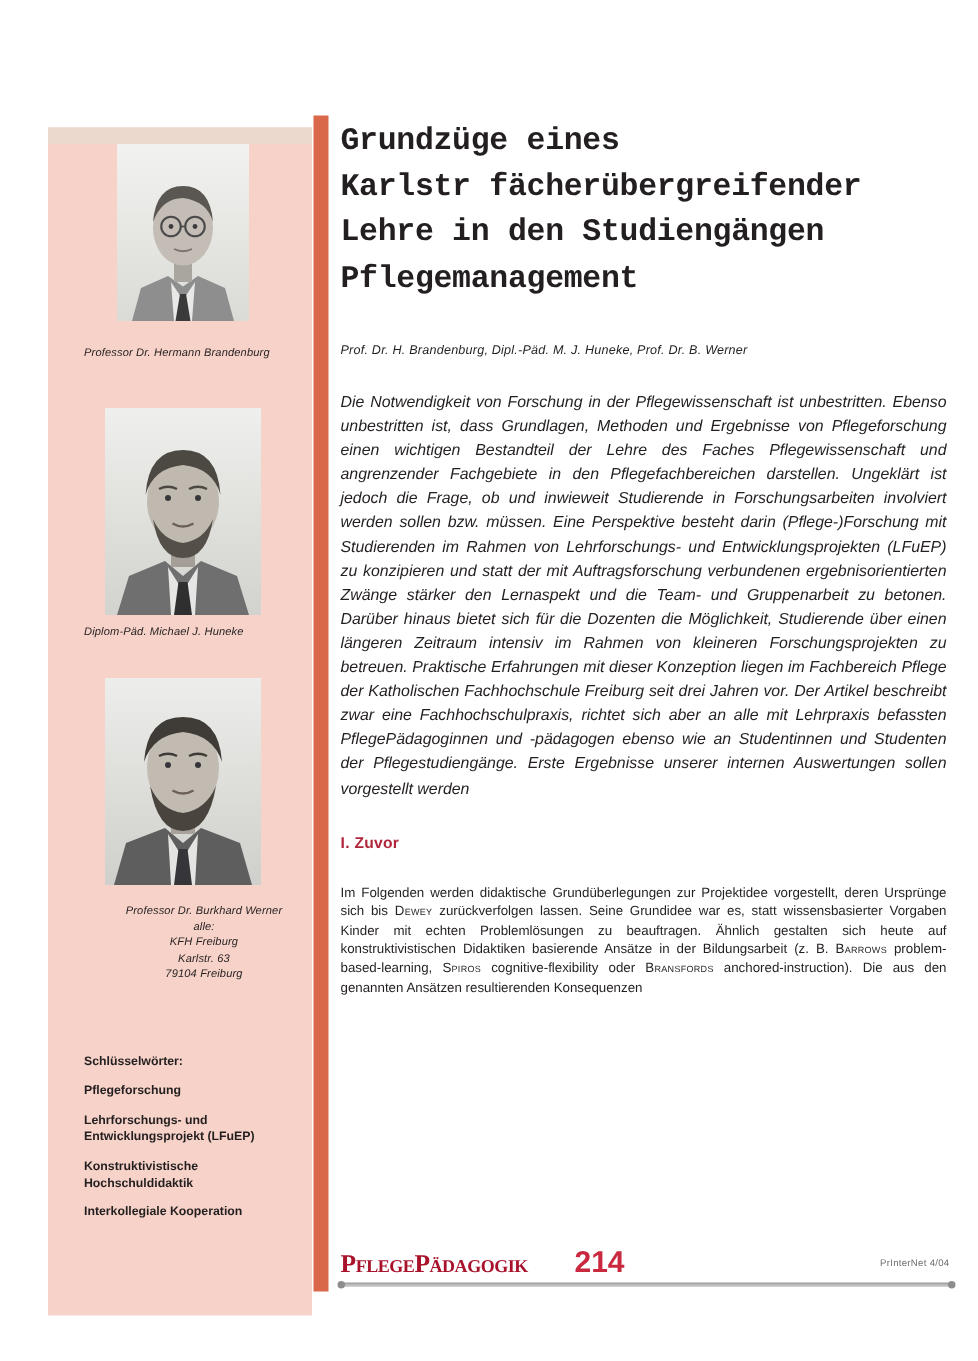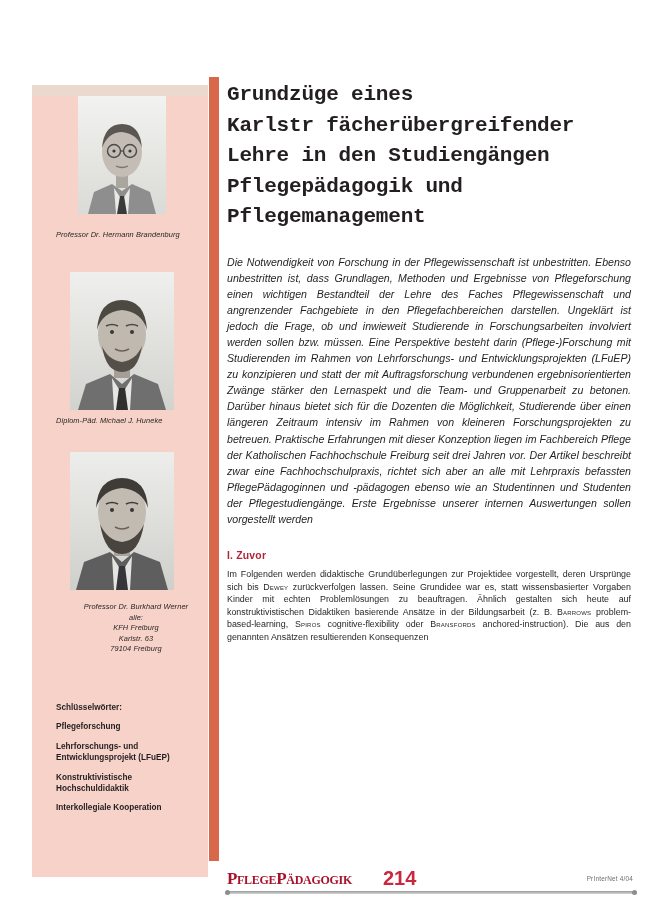--- a/index.html
+++ b/index.html
@@ -168,41 +168,40 @@
   #section-head {
     margin-top: 23px;
     font-size: 10.4px;
     font-weight: bold;
     color: #b0253a;
     letter-spacing: 0.2px;
   }
 
   
   #section-body {
-    margin-top: 7px;
+    margin-top: 21px;
     width: 404px;
     font-size: 8.9px;
     line-height: 12.6px;
     color: #231f20;
     text-align: justify;
     text-justify: inter-word;
   }
   #section-body .sc {
     font-variant: small-caps;
     letter-spacing: 0.2px;
   }
 
   
   #footer {
     position: absolute;
     left: 227px;
     top: 833px;
     width: 408px;
     height: 30px;
-    margin-top: 36px;
   }
   #footer-journal {
     position: absolute;
     left: 0; top: 0;
     font-family: "Liberation Serif", serif;
     font-variant: small-caps;
     font-weight: bold;
     font-size: 17px;
     letter-spacing: -0.3px;
     color: #a8122b;
@@ -353,24 +352,24 @@
     <div class="kw-item">Konstruktivistische Hochschuldidaktik</div>
     <div class="kw-item">Interkollegiale Kooperation</div>
   </div>
 
   <div id="main">
 
     <h1 id="title">
       <span class="tline">Grundzüge eines</span>
       <span class="tline">Karlstr fächerübergreifender</span>
       <span class="tline">Lehre in den Studiengängen</span>
-      <span class="tline">Pflegepädagogik und</span>
       <span class="tline">Pflegemanagement</span>
     </h1>
 
+    <div id="authors">Prof. Dr. H. Brandenburg, Dipl.-Päd. M. J. Huneke, Prof. Dr. B. Werner</div>
 
     <div id="abstract">Die Notwendigkeit von Forschung in der Pflegewissenschaft ist unbestritten. Ebenso unbestritten ist, dass Grundlagen, Methoden und Ergebnisse von Pflegeforschung einen wichtigen Bestandteil der Lehre des Faches Pflegewissenschaft und angrenzender Fachgebiete in den Pflegefachbereichen darstellen. Ungeklärt ist jedoch die Frage, ob und inwieweit Studierende in Forschungsarbeiten involviert werden sollen bzw. müssen. Eine Perspektive besteht darin (Pflege-)Forschung mit Studierenden im Rahmen von Lehrforschungs- und Entwicklungsprojekten (LFuEP) zu konzipieren und statt der mit Auftragsforschung verbundenen ergebnisorientierten Zwänge stärker den Lernaspekt und die Team- und Gruppenarbeit zu betonen. Darüber hinaus bietet sich für die Dozenten die Möglichkeit, Studierende über einen längeren Zeitraum intensiv im Rahmen von kleineren Forschungsprojekten zu betreuen. Praktische Erfahrungen mit dieser Konzeption liegen im Fachbereich Pflege der Katholischen Fachhochschule Freiburg seit drei Jahren vor. Der Artikel beschreibt zwar eine Fachhochschulpraxis, richtet sich aber an alle mit Lehrpraxis befassten PflegePädagoginnen und -pädagogen ebenso wie an Studentinnen und Studenten der Pflegestudiengänge. Erste Ergebnisse unserer internen Auswertungen sollen vorgestellt werden</div>
 
     <div id="section-head">I. Zuvor</div>
 
     <div id="section-body"><span>Im Folgenden werden didaktische Grundüberlegungen zur Projektidee vorgestellt, deren Ursprünge sich bis </span><span class="sc">Dewey</span><span> zurückverfolgen lassen. Seine Grundidee war es, statt wissensbasierter Vorgaben Kinder mit echten Problemlösungen zu beauftragen. Ähnlich gestalten sich heute auf konstruktivistischen Didaktiken basierende Ansätze in der Bildungsarbeit (z. B. </span><span class="sc">Barrows</span><span> problem-based-learning, </span><span class="sc">Spiros</span><span> cognitive-flexibility oder </span><span class="sc">Bransfords</span><span> anchored-instruction). Die aus den genannten Ansätzen resultierenden Konsequenzen</span></div>
 
   </div>
 
   <div id="footer">

